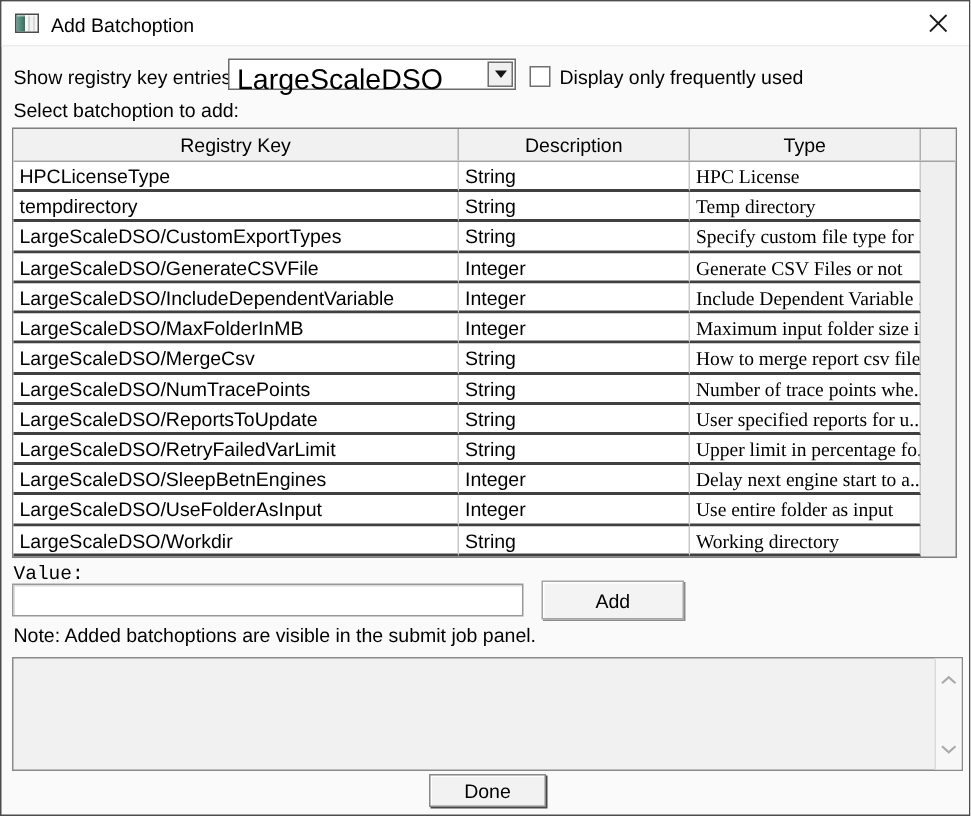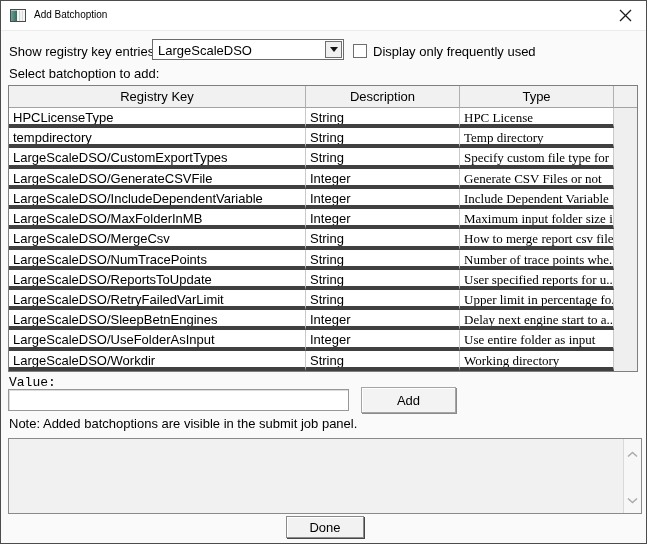--- a/index.html
+++ b/index.html
@@ -19,42 +19,42 @@
     border:1px solid #4a4a4a;
     background:linear-gradient(to right,
       #6ea193 0%, #356f60 40%, #356f60 42%,
       #f6f6f6 42%, #f6f6f6 54%,
       #cfd6d1 54%, #cfd6d1 64%,
       #f2f2f2 64%, #f2f2f2 80%,
       #d7dcd8 80%, #d7dcd8 88%,
       #f6f6f6 88%);
     box-shadow:inset 0 1px 0 rgba(255,255,255,.55);
   }
-  .title-text { position:absolute; left:33px; top:8px; font-size:10px; white-space:nowrap; }
+  .title-text { position:absolute; left:33px; top:8px; font-size:13px; white-space:nowrap; }
   .close-btn { position:absolute; right:11px; top:6px; width:20px; height:20px; display:flex; align-items:center; justify-content:center; background:transparent; border:none; cursor:default; }
 
   .lbl { position:absolute; font-size:13px; white-space:nowrap; line-height:15px; }
 
   
   .combo { position:absolute; left:151px; top:38px; width:192px; height:21px; background:#fff; border:1px solid #6b6b6b; }
-  .combo-value { position:absolute; left:5px; top:3px; font-size:13px; white-space:nowrap; }
+  .combo-value { position:absolute; left:5px; top:3px; font-size:19px; white-space:nowrap; }
   .combo-arrow-btn { position:absolute; top:1px; right:1px; bottom:1px; width:17px; background:#f0f0f0; border:1px solid #6f6f6f; display:flex; align-items:center; justify-content:center; }
   .tri-down { width:0; height:0; border-left:4px solid transparent; border-right:4px solid transparent; border-top:5px solid #141414; }
 
   
   .checkbox { position:absolute; left:352px; top:43px; width:14px; height:14px; background:#fff; border:1px solid #6f6f6f; }
 
   
   .tbl { position:absolute; left:7px; top:84px; width:630px; height:287px; border:1px solid #7f7f7f; background:#efefef; }
   .tbl-head { display:flex; height:22px; background:#f1f1f1; border-bottom:1px solid #a3a3a3; }
   .th { border-right:1px solid #b0b0b0; display:flex; align-items:center; justify-content:center; font-size:13px; height:100%; }
   .th.c1 { width:297px;text-align:right; } .th.c2 { width:154px; } .th.c3 { width:154px; }
   .th.c4 { flex:1; border-right:none; }
   .tr { display:flex; height:20.23px; }
-  .td { background:#fff; border-right:1px solid #c9c9c9; border-bottom:4px solid #404040; font-size:13px; padding:2px 2px 0 4px; white-space:nowrap; overflow:hidden; }
+  .td { background:#fff; border-right:1px solid #c9c9c9; border-bottom:2px solid #404040; font-size:13px; padding:2px 2px 0 4px; white-space:nowrap; overflow:hidden; }
   .td.c1 { width:297px; } .td.c2 { width:154px; } .td.c3 { width:154px;font-family:Liberation Serif, serif; }
 
   
   .value-input { position:absolute; left:7px; top:388px; width:341px; height:22px; border:1px solid #989898; box-shadow:inset 1px 1px 0 #dcdcdc; background:#fff; font-family:"Liberation Sans",sans-serif; font-size:13px; padding:0 4px; outline:none; }
   .add-btn { position:absolute; left:360px; top:386px; width:95px; height:26px; background:#f3f3f3; border:1px solid #a5a5a5; box-shadow:1px 1px 0 #8b8b8b, inset 1px 1px 0 #ffffff; color:#000000; font-size:13px; font-family:"Liberation Sans",sans-serif; display:flex; align-items:center; justify-content:center; }
 
   
   .panel { position:absolute; left:7px; top:437px; width:634px; height:76px; border:1px solid #8a8a8a; background:#f1f1f1; }
   .vscroll { position:absolute; top:0; right:0; bottom:0; width:18px; background:#f7f7f7; border-left:1px solid #d9d9d9; }
   .scroll-up { position:absolute; top:5px; left:3px; }

